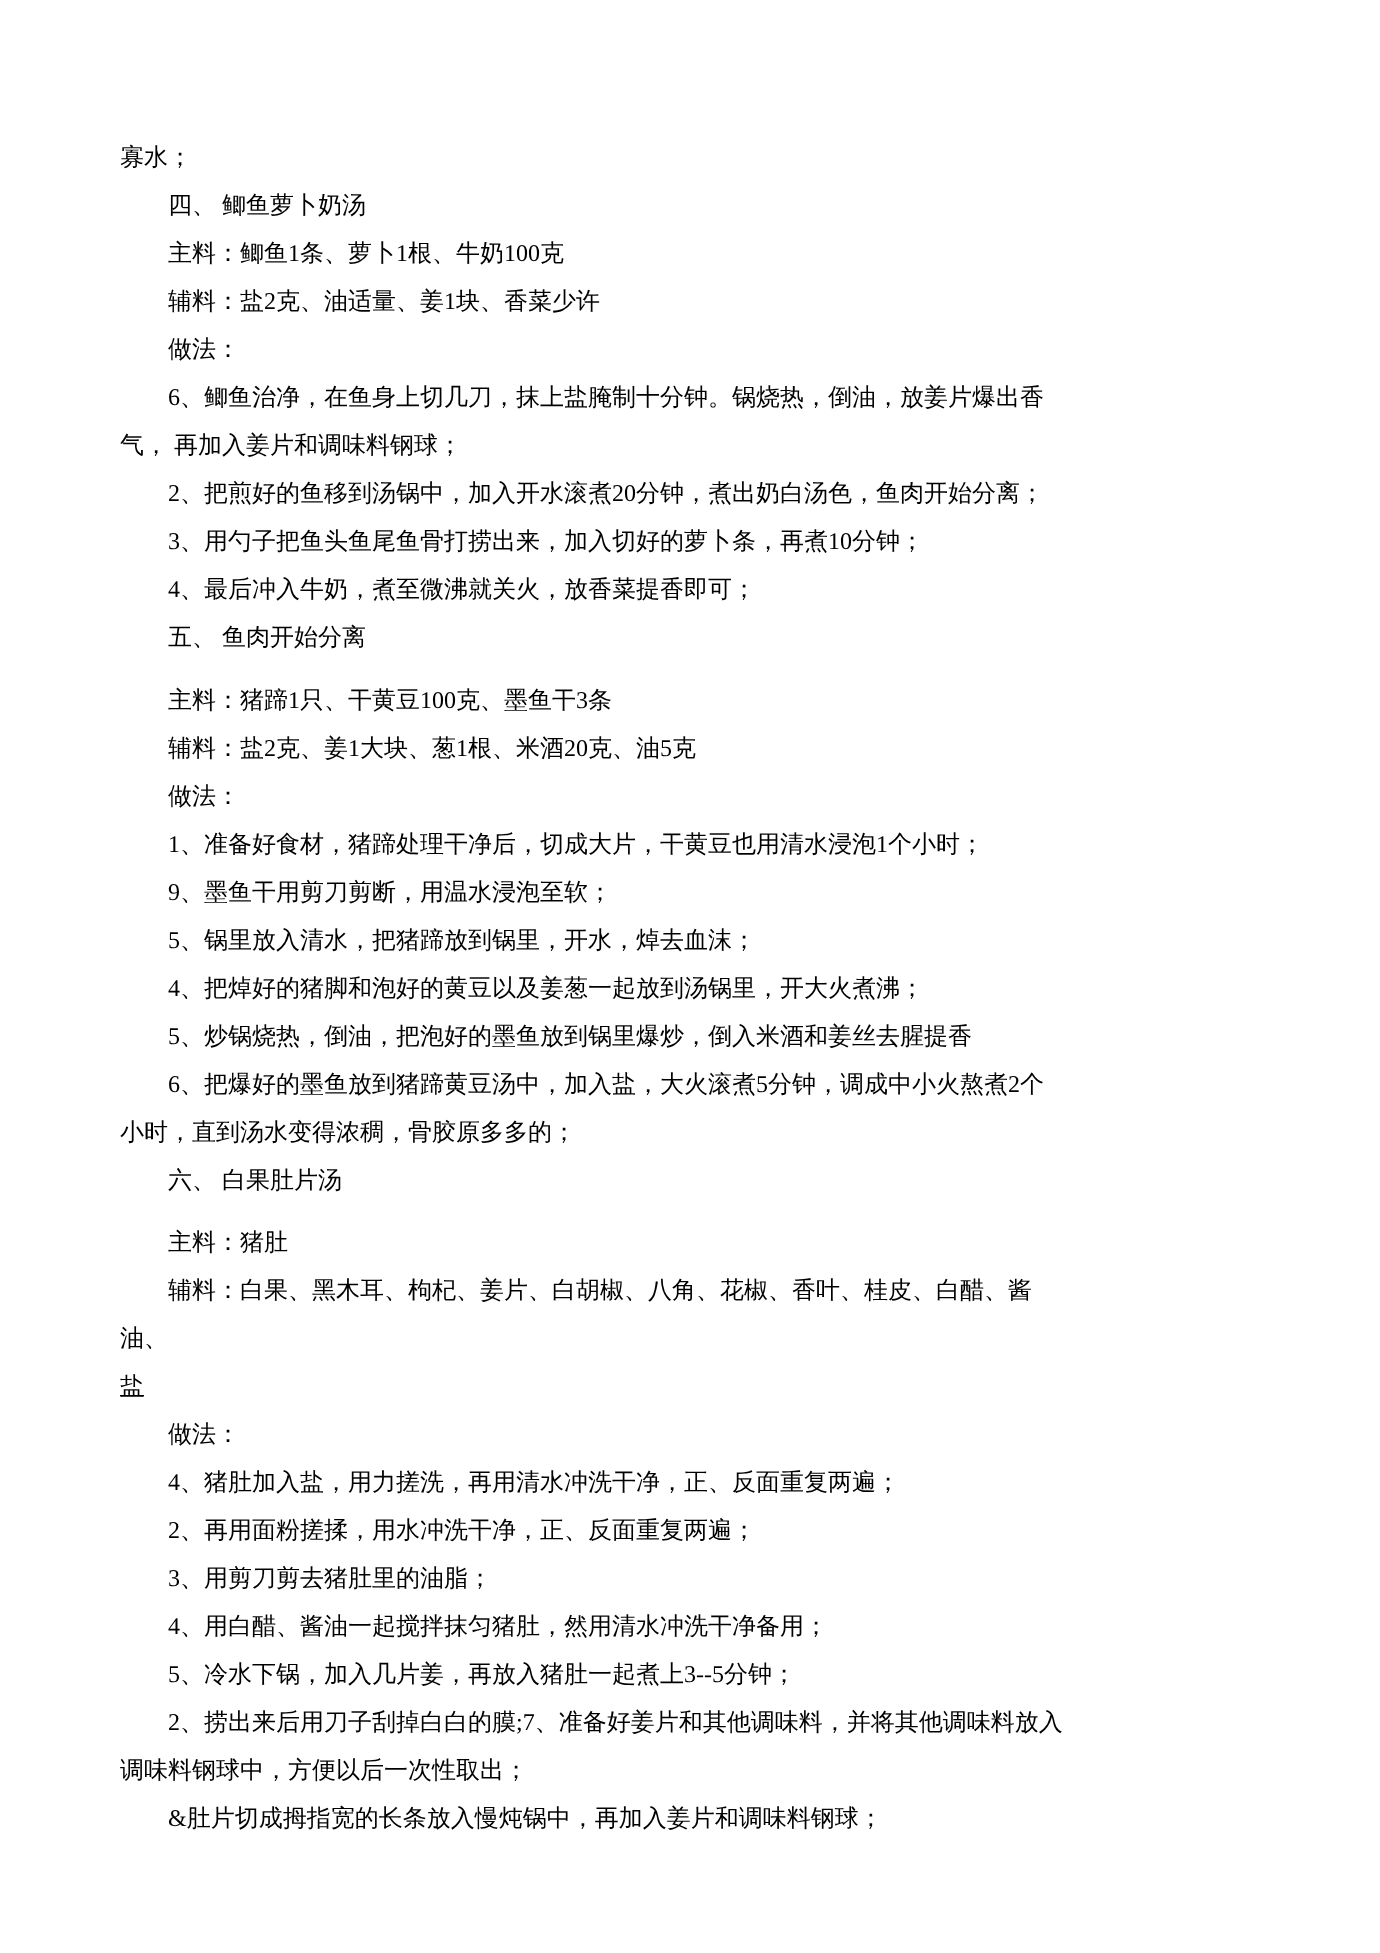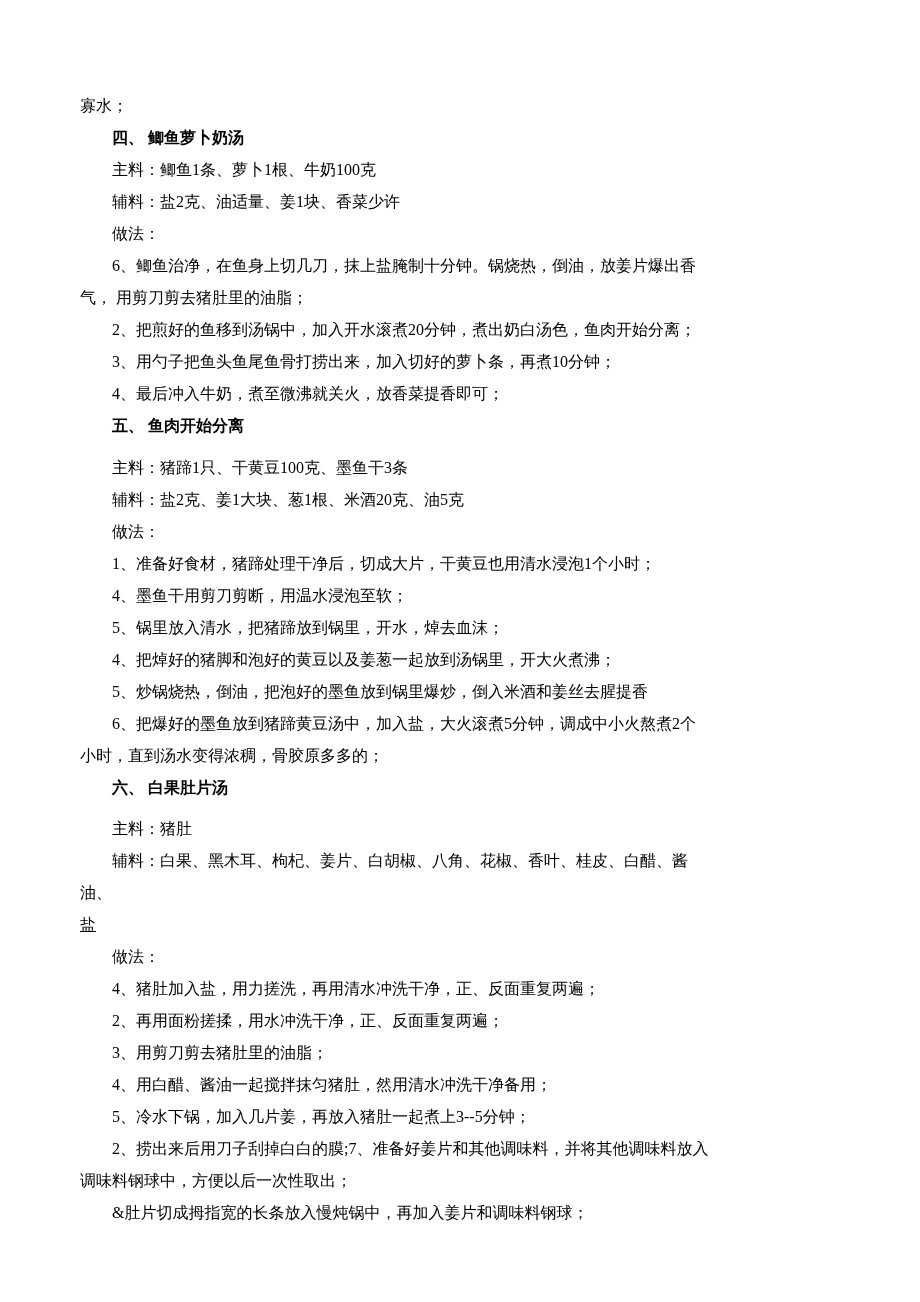--- a/index.html
+++ b/index.html
@@ -13,49 +13,49 @@
       padding: 90px 80px 40px 80px;
       box-sizing: border-box;
     }
     .line {
       text-indent: 2em;
     }
     .noindent {
       text-indent: 0;
     }
     .section-title {
-      font-weight: bold;
+      font-weight: normal;
       text-indent: 2em;
     }
     .truncated {
       width: 1em;
       text-indent: 0;
     }
   </style>
 </head>
 <body>
 
 <div class="noindent">寡水；</div>
 
 <div class="section-title">四、   鲫鱼萝卜奶汤</div>
 <div class="line">主料：鲫鱼1条、萝卜1根、牛奶100克</div>
 <div class="line">辅料：盐2克、油适量、姜1块、香菜少许</div>
 <div class="line">做法：</div>
 <div class="line">6、鲫鱼治净，在鱼身上切几刀，抹上盐腌制十分钟。锅烧热，倒油，放姜片爆出香</div>
-<div class="noindent">气，  用剪刀剪去猪肚里的油脂；</div>
+<div class="noindent">气，  再加入姜片和调味料钢球；</div>
 <div class="line">2、把煎好的鱼移到汤锅中，加入开水滚煮20分钟，煮出奶白汤色，鱼肉开始分离；</div>
 <div class="line">3、用勺子把鱼头鱼尾鱼骨打捞出来，加入切好的萝卜条，再煮10分钟；</div>
 <div class="line">4、最后冲入牛奶，煮至微沸就关火，放香菜提香即可；</div>
 
 <div class="section-title">五、   鱼肉开始分离</div>
 <div class="line" style="margin-top:0.6em">主料：猪蹄1只、干黄豆100克、墨鱼干3条</div>
 <div class="line">辅料：盐2克、姜1大块、葱1根、米酒20克、油5克</div>
 <div class="line">做法：</div>
 <div class="line">1、准备好食材，猪蹄处理干净后，切成大片，干黄豆也用清水浸泡1个小时；</div>
-<div class="line">4、墨鱼干用剪刀剪断，用温水浸泡至软；</div>
+<div class="line">9、墨鱼干用剪刀剪断，用温水浸泡至软；</div>
 <div class="line">5、锅里放入清水，把猪蹄放到锅里，开水，焯去血沫；</div>
 <div class="line">4、把焯好的猪脚和泡好的黄豆以及姜葱一起放到汤锅里，开大火煮沸；</div>
 <div class="line">5、炒锅烧热，倒油，把泡好的墨鱼放到锅里爆炒，倒入米酒和姜丝去腥提香</div>
 <div class="line">6、把爆好的墨鱼放到猪蹄黄豆汤中，加入盐，大火滚煮5分钟，调成中小火熬煮2个</div>
 <div class="noindent">小时，直到汤水变得浓稠，骨胶原多多的；</div>
 
 <div class="section-title">六、   白果肚片汤</div>
 <div class="line" style="margin-top:0.6em">主料：猪肚</div>
 <div class="line">辅料：白果、黑木耳、枸杞、姜片、白胡椒、八角、花椒、香叶、桂皮、白醋、酱</div>
 <div class="noindent">油、</div>

